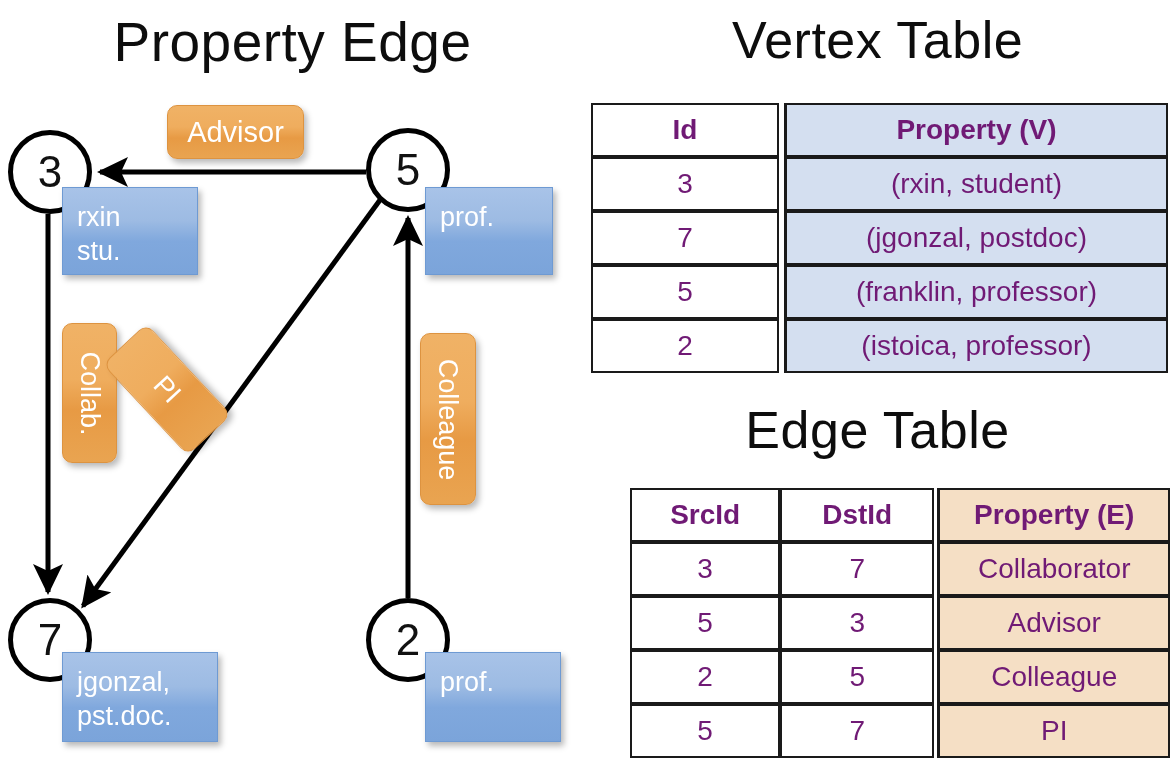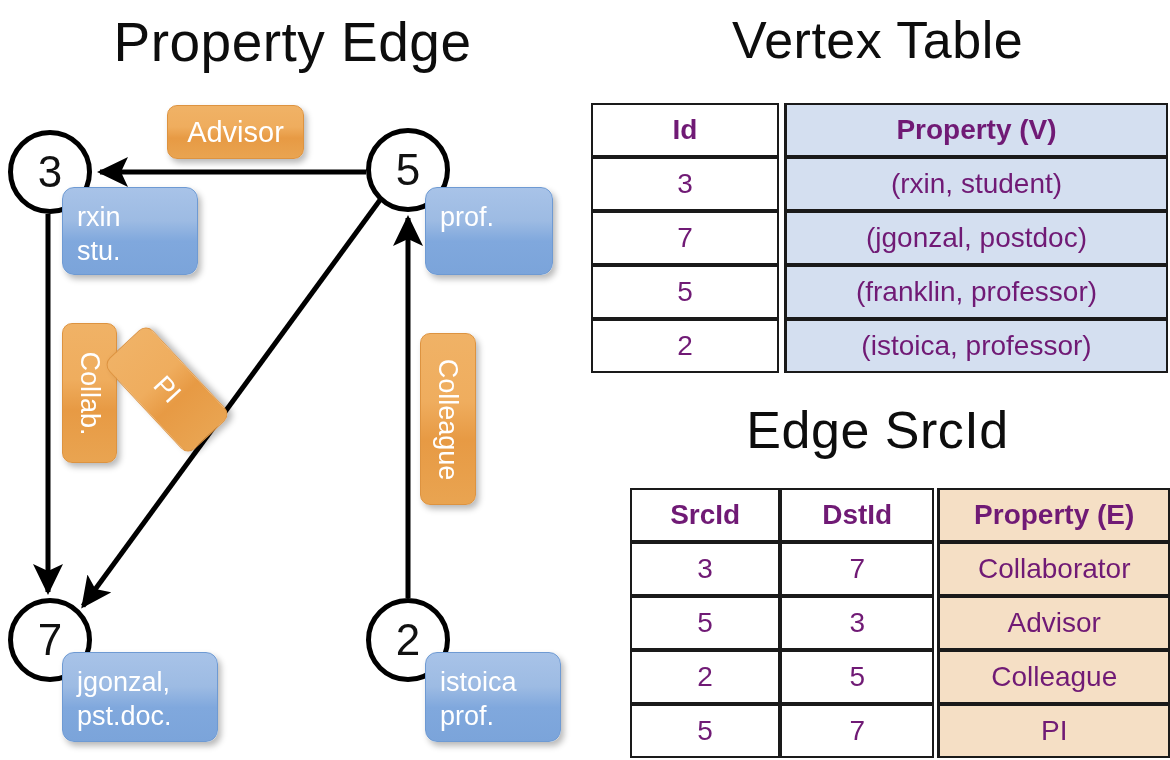--- a/index.html
+++ b/index.html
@@ -80,21 +80,21 @@
     font-family: "Liberation Sans", sans-serif;
   }
   #node-3 { left: 8px;  top: 130px; width: 84px; height: 84px; }
   #node-5 { left: 366px; top: 128px; width: 84px; height: 84px; }
   #node-7 { left: 8px;  top: 598px; width: 84px; height: 84px; }
   #node-2 { left: 366px; top: 598px; width: 84px; height: 84px; }
 
   
   .prop-box {
     position: absolute;
-    border-radius: 12px;
+    border-radius: 0;
     background: linear-gradient(to bottom, #a8c3e8 0%, #9dbbe3 38%, #80a8dd 62%, #7ba4da 100%);
     border: 1px solid #6e9ad3;
     box-shadow: 3px 4px 6px rgba(0,0,0,0.28);
     color: #ffffff;
     font-size: 27px;
     line-height: 34px;
     font-weight: 300;
     padding: 12px 12px 0 14px;
     box-sizing: border-box;
     font-family: "Liberation Sans", sans-serif;
@@ -185,21 +185,21 @@
   #edge-table .col-ep  { width: 245px; background: #f5dfc5; border-left-width: 3px; }
   #edge-table .spacer  { width: 4px; border: none; background: #ffffff; height: 54px; }
 </style>
 </head>
 <body>
 
 <div class="stage">
 
   <div class="title" id="title-property-graph">Property Edge</div>
   <div class="title" id="title-vertex-table">Vertex Table</div>
-  <div class="title" id="title-edge-table">Edge SrcId</div>
+  <div class="title" id="title-edge-table">Edge Table</div>
 
   <svg id="graph-svg" viewBox="0 0 585 760">
     <defs>
       <marker id="arrowhead" markerWidth="7" markerHeight="7" refX="5.6" refY="3.0" orient="auto" markerUnits="strokeWidth">
         <path d="M0,0 L6.2,3.0 L0,6 L1.4,3.0 Z" fill="#000"></path>
       </marker>
     </defs>
 
     <line x1="366" y1="172" x2="100" y2="172" stroke="#000" stroke-width="5" marker-end="url(#arrowhead)"></line>
 
@@ -228,21 +228,20 @@
     <div>stu.</div>
   </div>
   <div class="prop-box" id="prop-franklin">
     <div>prof.</div>
   </div>
   <div class="prop-box" id="prop-jgonzal">
     <div>jgonzal,</div>
     <div>pst.doc.</div>
   </div>
   <div class="prop-box" id="prop-istoica">
-    <div>istoica</div>
     <div>prof.</div>
   </div>
 
   <div class="edge-chip" id="chip-advisor">
     <span class="chip-text">Advisor</span>
   </div>
   <div class="edge-chip" id="chip-collab">
     <span class="chip-text">Collab.</span>
   </div>
   <div class="edge-chip" id="chip-pi">

